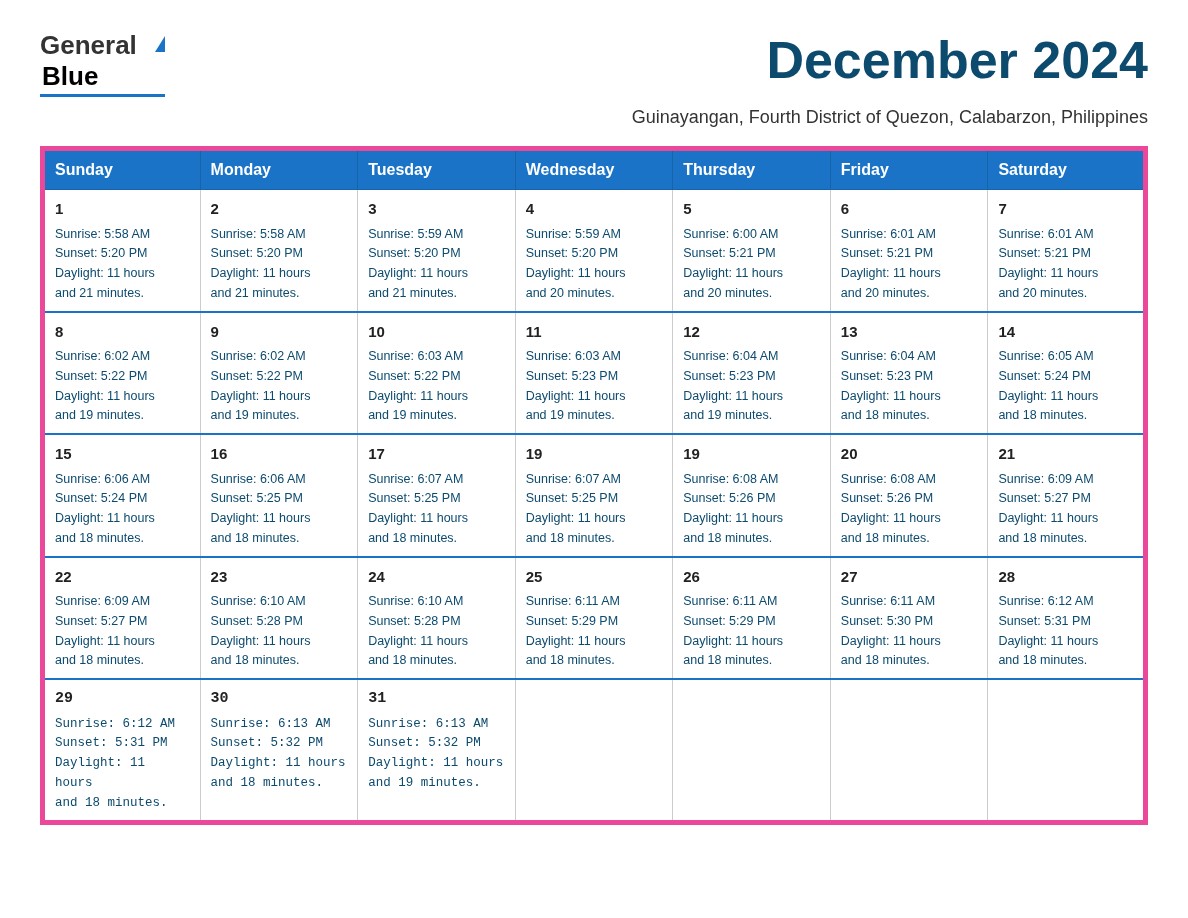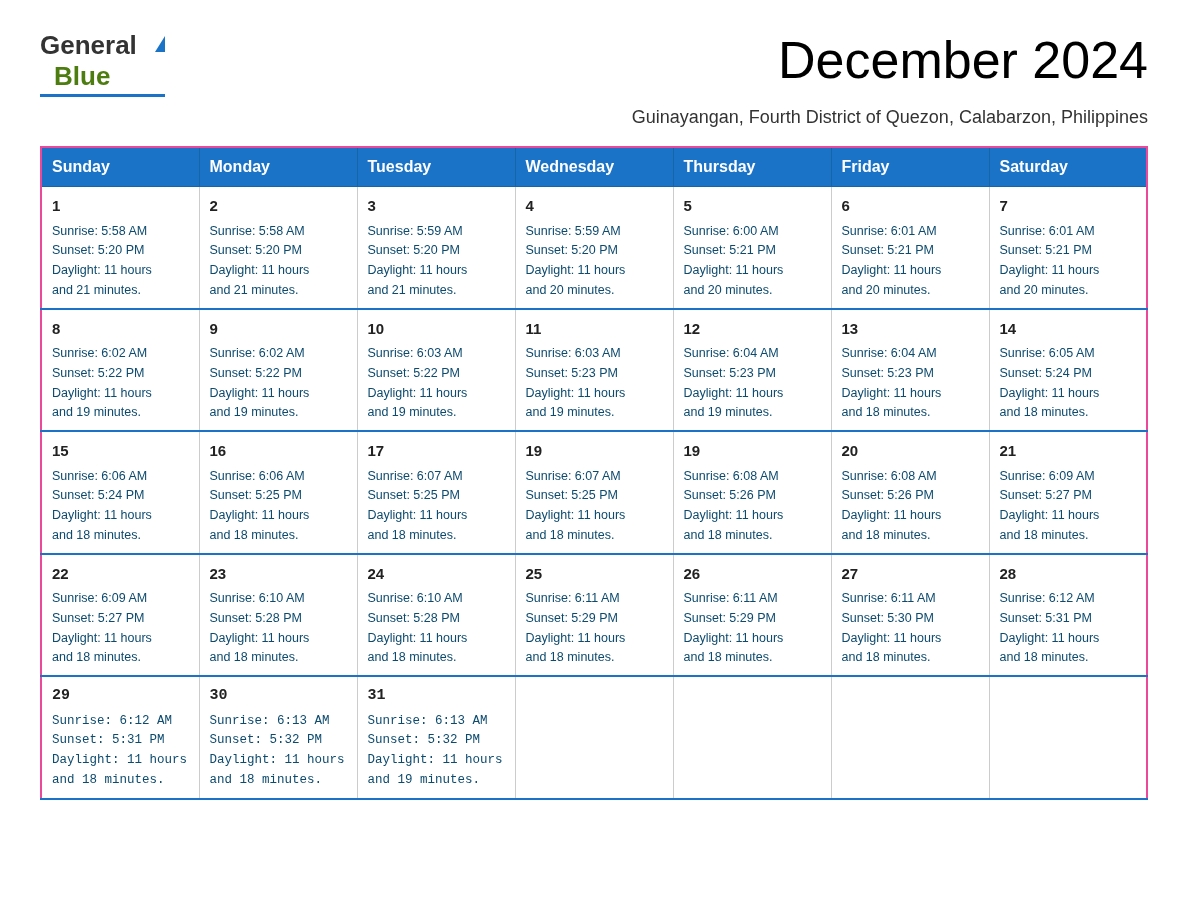--- a/index.html
+++ b/index.html
@@ -15,34 +15,34 @@
       align-items: flex-start;
       margin-bottom: 10px;
     }
     .logo {
       display: flex;
       flex-direction: column;
       align-items: flex-start;
     }
     .page-title {
       font-size: 52px;
-      font-weight: normal;
-      color: #000000;
+      font-weight: bold;
+      color: #0c4a6e;
       text-align: right;
     }
     .subtitle {
       text-align: right;
       font-size: 18px;
       color: #333;
       margin-bottom: 18px;
     }
     .calendar {
       width: 100%;
       border-collapse: collapse;
-      border: 2px solid #ec4899;
+      border: 5px solid #ec4899;
     }
     .calendar th {
       background: #1a73c7;
       color: #fff;
       font-size: 16px;
       font-weight: bold;
       padding: 10px 10px;
       text-align: left;
       border: 1px solid #1565a8;
     }
@@ -78,21 +78,21 @@
 </head>
 <body>
 
 <div class="header-top">
   <div class="logo">
     <div style="display:flex; align-items:center; gap:16px;">
       <span style="font-size:26px; font-weight:bold; color:#333;">General</span>
       <span style="display:inline-block; width:0; height:0; border-left:10px solid transparent; border-bottom:16px solid #1a73c7; margin-left:2px; margin-bottom:4px;"></span>
     </div>
     <div style="display:flex; align-items:center;">
-      <span style="font-size:26px; font-weight:bold; color:#4d7c0f; margin-left:14px;">Blue</span>
+      <span style="font-size:26px; font-weight:bold; color:#000000; margin-left:2px;">Blue</span>
     </div>
     <div style="height:3px; background:#1a73c7; width:100%; margin-top:2px;"></div>
   </div>
   <div class="page-title">December 2024</div>
 </div>
 
 <div class="subtitle">Guinayangan, Fourth District of Quezon, Calabarzon, Philippines</div>
 
 <table class="calendar">
   <thead>

